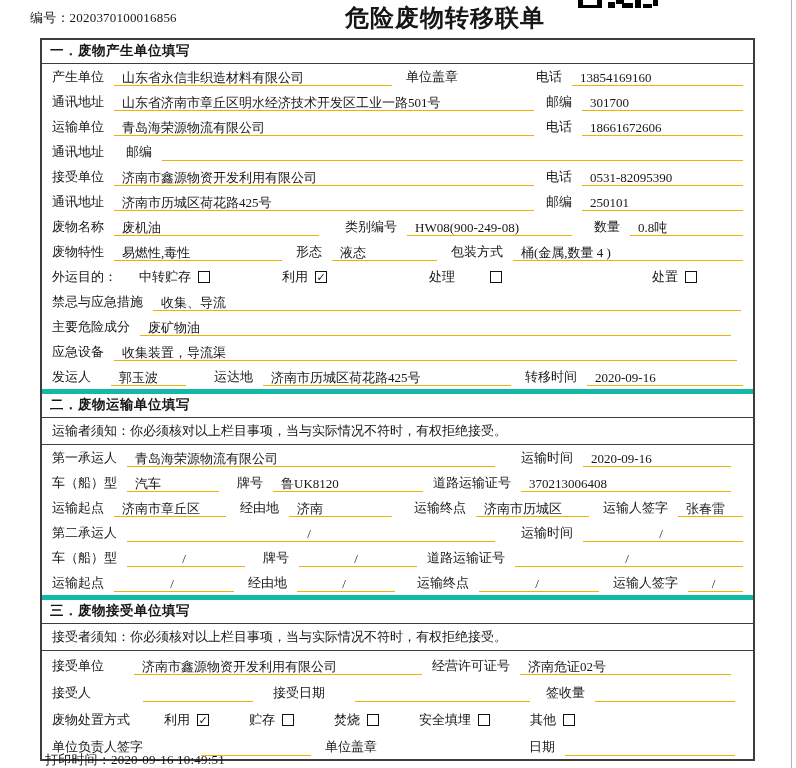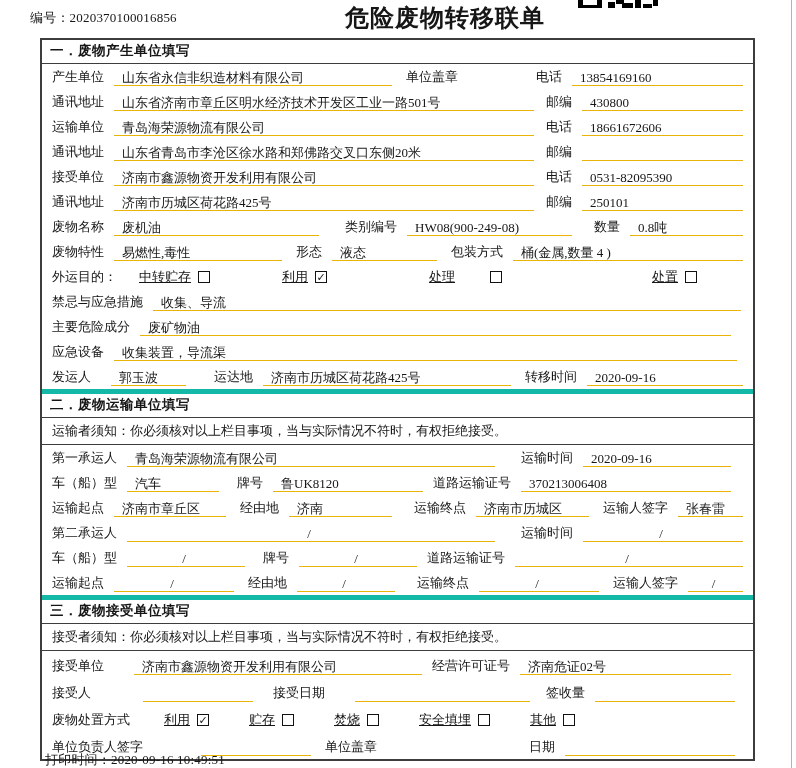--- a/index.html
+++ b/index.html
@@ -22,21 +22,21 @@
   .notice{height:26px;line-height:25px;padding:0 10px;border-bottom:1px solid #3d3d3d;white-space:nowrap;}
   .row{display:flex;align-items:flex-end;height:25px;padding:0 10px;box-sizing:border-box;}
   .row3{height:27px;}
   .lbl{white-space:nowrap;padding-bottom:3px;margin-right:10px;flex:0 0 auto;}
   .field{border-bottom:1px solid #eab308;height:17px;line-height:17px;margin-bottom:3px;
          padding:0 4px 1px 8px;white-space:nowrap;overflow:hidden;box-sizing:border-box;flex:0 0 auto;}
   .grow{flex:1 1 auto;}
   .slash{text-align:center;padding-left:0;}
   
   .opts{display:flex;align-items:center;flex:1 1 auto;height:25px;}
-  .opt{display:flex;align-items:center;white-space:nowrap;text-decoration:underline;}
+  .opt{display:flex;align-items:center;white-space:nowrap;}
   .checkbox{display:inline-block;width:12px;height:12px;border:1px solid #111;margin-left:7px;
             text-align:center;line-height:11px;font-size:11px;font-weight:bold;box-sizing:border-box;
             font-family:"DejaVu Sans",sans-serif;}
   .purpose .opt:nth-child(1){margin-left:12px;}
   .purpose .opt:nth-child(2){margin-left:72px;}
   .purpose .opt:nth-child(3){margin-left:102px;gap:28px;}
   .purpose .opt:nth-child(4){margin-left:150px;}
   .disposal .opt:nth-child(1){margin-left:24px;}
   .disposal .opt + .opt{margin-left:40px;}
   
@@ -70,33 +70,32 @@
     <span class="field" style="width:278px">山东省永信非织造材料有限公司</span>
     <span class="lbl" style="margin-left:14px">单位盖章</span>
     <span class="lbl" style="margin-left:68px">电话</span>
     <span class="field grow">13854169160</span>
   </div>
 
   <div class="row">
     <span class="lbl">通讯地址</span>
     <span class="field" style="width:420px">山东省济南市章丘区明水经济技术开发区工业一路501号</span>
     <span class="lbl" style="margin-left:12px">邮编</span>
-    <span class="field grow">430800</span>
+    <span class="field grow">301700</span>
   </div>
 
   <div class="row">
     <span class="lbl">运输单位</span>
     <span class="field" style="width:420px">青岛海荣源物流有限公司</span>
     <span class="lbl" style="margin-left:12px">电话</span>
     <span class="field grow">18661672606</span>
   </div>
 
   <div class="row">
     <span class="lbl">通讯地址</span>
-    <span class="field" style="width:420px">山东省青岛市李沧区徐水路和郑佛路交叉口东侧20米</span>
     <span class="lbl" style="margin-left:12px">邮编</span>
     <span class="field grow"></span>
   </div>
 
   <div class="row">
     <span class="lbl">接受单位</span>
     <span class="field" style="width:420px">济南市鑫源物资开发利用有限公司</span>
     <span class="lbl" style="margin-left:12px">电话</span>
     <span class="field grow">0531-82095390</span>
   </div>

